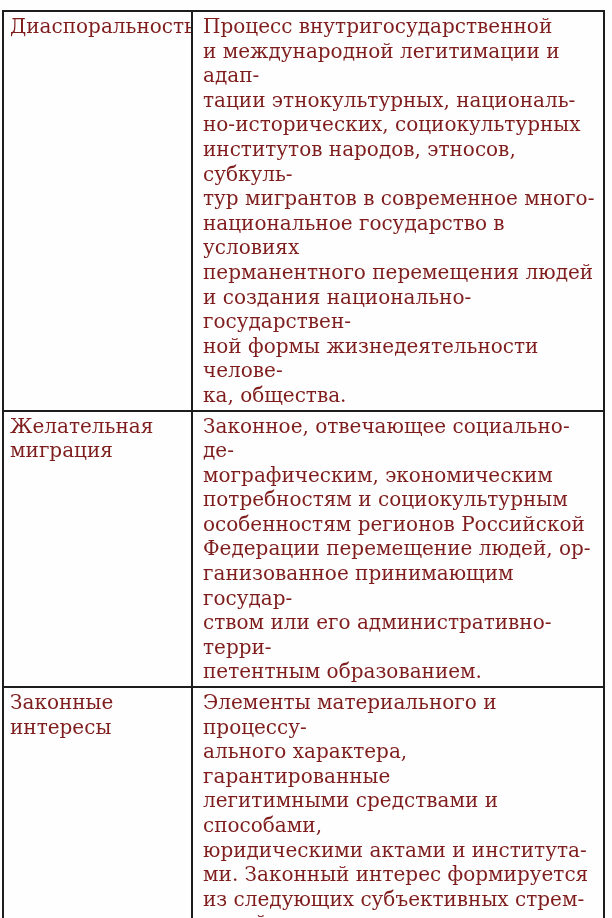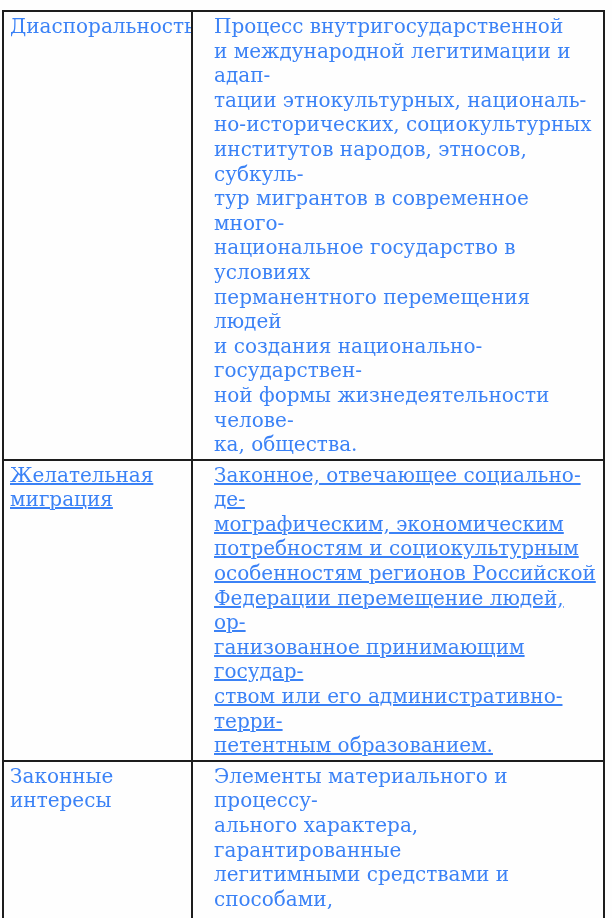--- a/index.html
+++ b/index.html
@@ -8,21 +8,21 @@
     background: #ffffff;
   }
 
   .page {
     position: relative;
     width: 612px;
     height: 918px;
     background: #fefefe;
     overflow: hidden;
     font-family: "DejaVu Serif", "Liberation Serif", serif;
-    color: #3b82f6;
+    color: #7f1d1d;
   }
 
   table.glossary {
     position: absolute;
     left: 2px;
     top: 10px;
     width: 601px;
     border-collapse: collapse;
     table-layout: fixed;
     background: #fefefe;
@@ -40,25 +40,25 @@
     overflow: hidden;
   }
 
   td.term-cell {
     width: 189px;
     padding: 2px 4px 2px 6px;
   }
 
   td.definition-cell {
     width: 412px;
-    padding: 2px 4px 2px 21px;
+    padding: 2px 4px 2px 10px;
   }
 
   tr.row-1 { height: 271px; }
-  tr.row-2 { height: 204px; text-decoration: underline; }
+  tr.row-2 { height: 204px; }
   tr.row-3 { height: 430px; }
 </style>
 </head>
 <body>
 
 <div class="page">
   <table class="glossary">
     <tbody>
       <tr class="row-1">
         <td class="term-cell">Диаспоральность</td>

